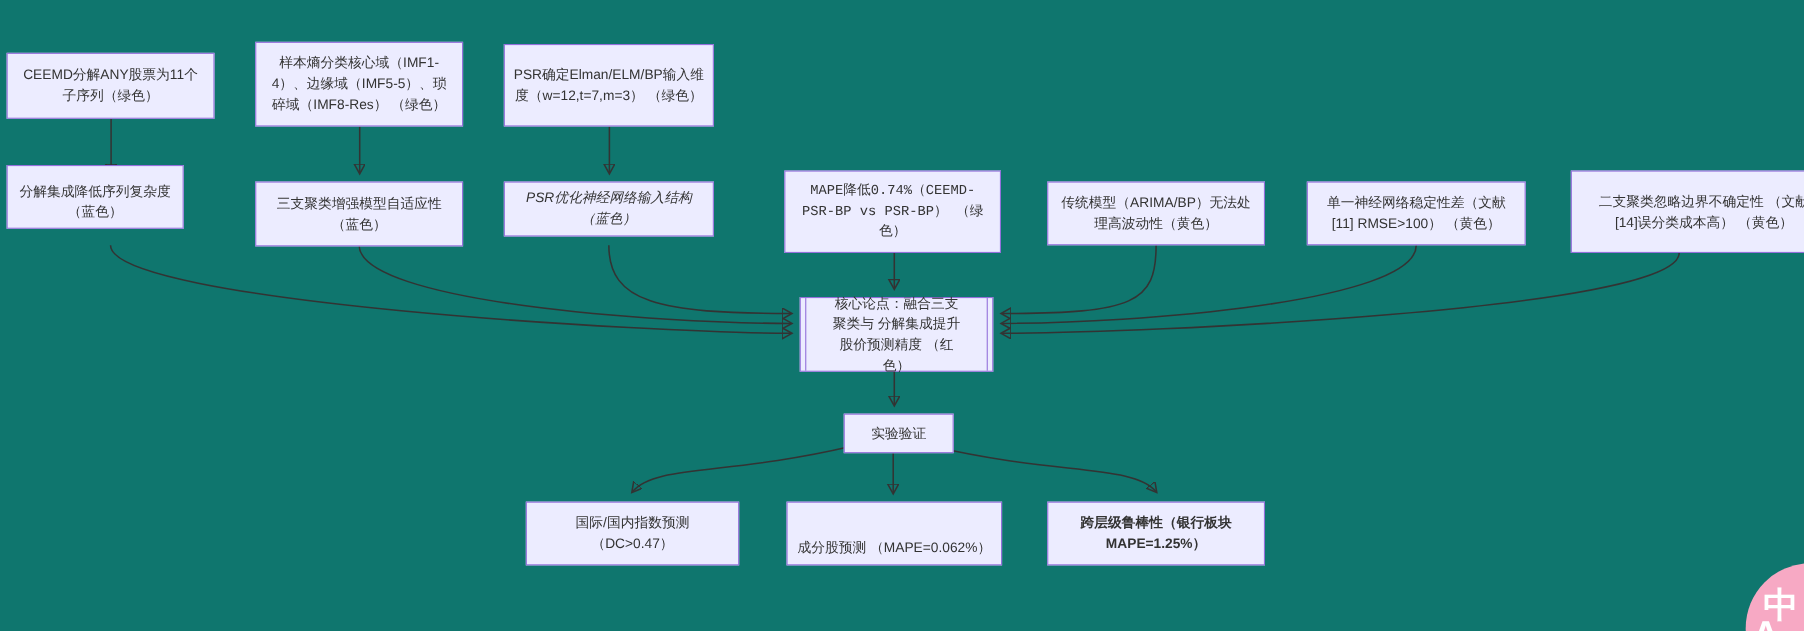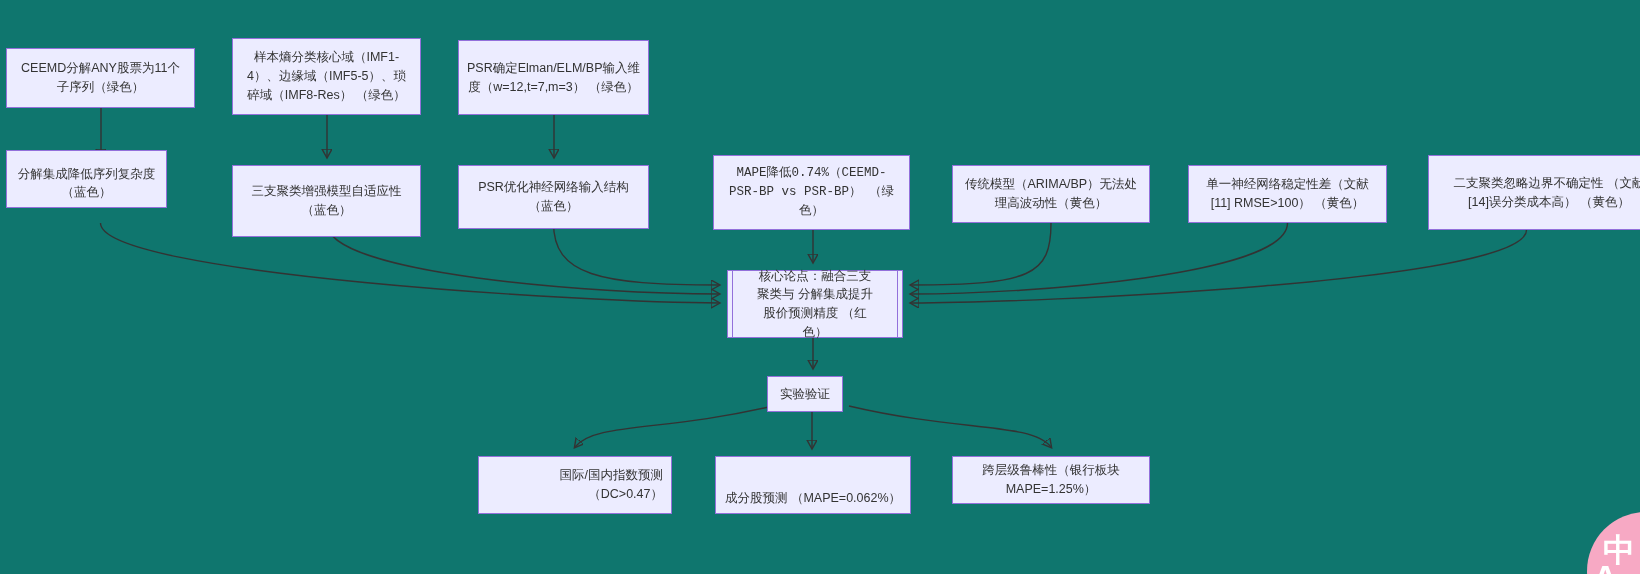--- a/index.html
+++ b/index.html
@@ -68,51 +68,51 @@
       </div>
       <div class="node rect" style="left: 232px; top: 38px; width: 189px; height: 77px;">
         <span>样本熵分类核心域（IMF1-4）、边缘域（IMF5-5）、琐碎域（IMF8-Res） （绿色）</span>
       </div>
       <div class="node rect" style="left: 458px; top: 40px; width: 191px; height: 75px;">
         <span>PSR确定Elman/ELM/BP输入维度（w=12,t=7,m=3） （绿色）</span>
       </div>
       <div class="node rect" style="left: 6px; top: 150px; width: 161px; height: 58px; align-items: flex-end;">
         <span>分解集成降低序列复杂度 （蓝色）</span>
       </div>
-      <div class="node rect" style="left: 232px; top: 165px; width: 189px; height: 72px;">
+      <div class="node rect" style="left: 232px; top: 165px; width: 189px; height: 59px;">
         <span>三支聚类增强模型自适应性 （蓝色）</span>
       </div>
-      <div class="node rect" style="left: 458px; top: 165px; width: 191px; height: 64px;">
+      <div class="node rect" style="left: 458px; top: 165px; width: 191px; height: 50px; font-style: italic;">
         <span>PSR优化神经网络输入结构 （蓝色）</span>
       </div>
       <div class="node rect" style="left: 713px; top: 155px; width: 197px; height: 75px; font-family: Liberation Mono, monospace;">
         <span>MAPE降低0.74%（CEEMD-PSR-BP vs PSR-BP） （绿色）</span>
       </div>
       <div class="node rect" style="left: 952px; top: 165px; width: 198px; height: 58px;">
         <span>传统模型（ARIMA/BP）无法处理高波动性（黄色）</span>
       </div>
       <div class="node rect" style="left: 1188px; top: 165px; width: 199px; height: 58px;">
         <span>单一神经网络稳定性差（文献[11] RMSE&gt;100） （黄色）</span>
       </div>
       <div class="node rect" style="left: 1428px; top: 155px; width: 234px; height: 75px; padding-left: 16px;">
         <span>二支聚类忽略边界不确定性 （文献[14]误分类成本高） （黄色）</span>
       </div>
       <div class="node subroutine" style="left: 727px; top: 270px; width: 176px; height: 68px;">
         <span>核心论点：融合三支聚类与 分解集成提升股价预测精度 （红色）</span>
       </div>
-      <div class="node rect" style="left: 767px; top: 376px; width: 76px; height: 36px;">
+      <div class="node rect" style="left: 767px; top: 376px; width: 100px; height: 36px;">
         <span>实验验证</span>
       </div>
-      <div class="node rect" style="left: 478px; top: 456px; width: 194px; height: 58px; text-align: right;">
+      <div class="node rect" style="left: 478px; top: 456px; width: 194px; height: 58px;">
         <span>国际/国内指数预测 （DC&gt;0.47）</span>
       </div>
       <div class="node rect" style="left: 715px; top: 456px; width: 196px; height: 58px; align-items: flex-end;">
         <span>成分股预测 （MAPE=0.062%）</span>
       </div>
-      <div class="node rect" style="left: 952px; top: 456px; width: 198px; height: 48px;">
+      <div class="node rect" style="left: 952px; top: 456px; width: 198px; height: 58px; font-weight: bold;">
         <span>跨层级鲁棒性（银行板块 MAPE=1.25%）</span>
       </div>
     </div>
   <div class="badge">
     <span class="b-top">中</span>
     <span class="b-bottom">A</span>
   </div>
 </div>
 
 </body></html>

